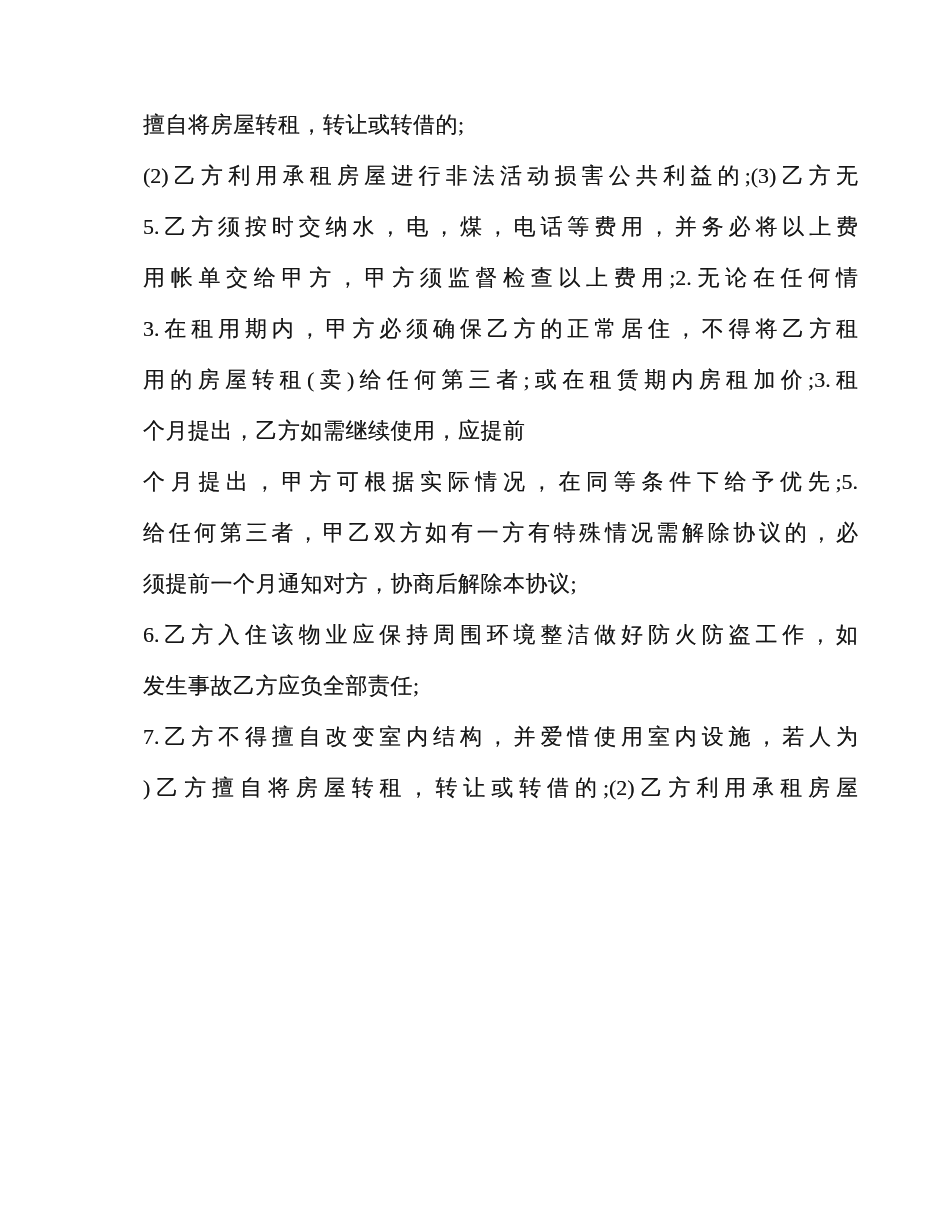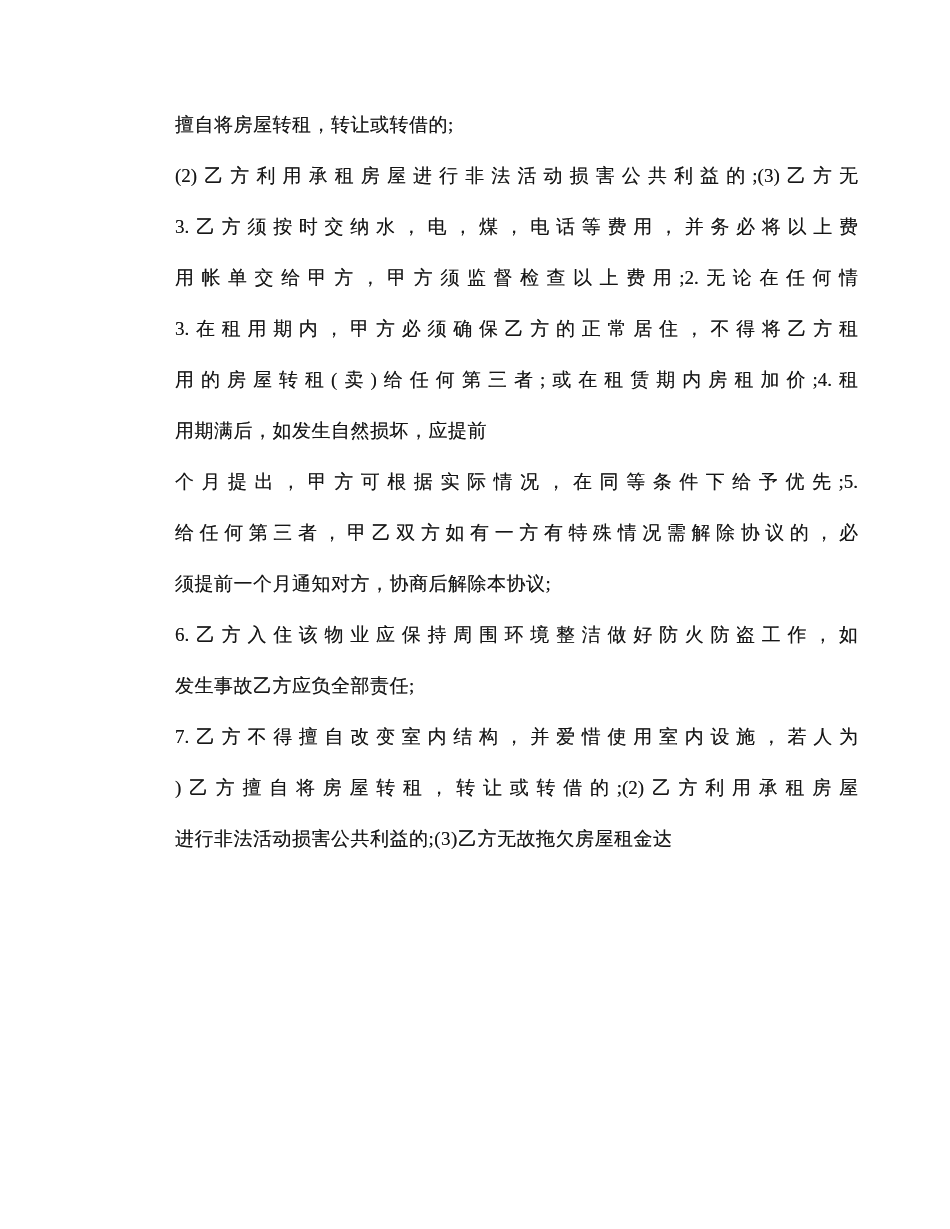--- a/index.html
+++ b/index.html
@@ -14,51 +14,49 @@
     font-family: "Liberation Serif", "DejaVu Serif", serif;
   }
   .page {
     position: absolute;
     left: 143px;
     top: 99px;
     width: 715px;
     color: #161616;
   }
   .text-line {
-    font-size: 19px;
+    font-size: 22px;
     line-height: 51px;
     height: 51px;
     white-space: nowrap;
     text-align: left;
     letter-spacing: 0.5px;
     
     text-shadow: 0 0 0.4px rgba(0,0,0,0.55);
-    margin-left: 32px;
   }
   
   .text-line.j {
     white-space: normal;
     text-align: justify;
     text-align-last: justify;
     text-justify: inter-character;
     letter-spacing: 0;
   }
 </style>
 </head>
 <body>
 
 <main class="page">
   <div class="text-line">擅自将房屋转租，转让或转借的;</div>
   <div class="text-line j">(2)乙方利用承租房屋进行非法活动损害公共利益的;(3)乙方无</div>
-  <div class="text-line j">3.乙方须按时交纳水，电，煤，电话等费用，并务必将以上费</div>
+  <div class="text-line j">5.乙方须按时交纳水，电，煤，电话等费用，并务必将以上费</div>
   <div class="text-line j">用帐单交给甲方，甲方须监督检查以上费用;2.无论在任何情</div>
   <div class="text-line j">3.在租用期内，甲方必须确保乙方的正常居住，不得将乙方租</div>
-  <div class="text-line j">用的房屋转租(卖)给任何第三者;或在租赁期内房租加价;4.租</div>
-  <div class="text-line">用期满后，如发生自然损坏，应提前</div>
+  <div class="text-line j">用的房屋转租(卖)给任何第三者;或在租赁期内房租加价;3.租</div>
+  <div class="text-line">个月提出，乙方如需继续使用，应提前</div>
   <div class="text-line j">个月提出，甲方可根据实际情况，在同等条件下给予优先;5.</div>
   <div class="text-line j">给任何第三者，甲乙双方如有一方有特殊情况需解除协议的，必</div>
   <div class="text-line">须提前一个月通知对方，协商后解除本协议;</div>
   <div class="text-line j">6.乙方入住该物业应保持周围环境整洁做好防火防盗工作，如</div>
   <div class="text-line">发生事故乙方应负全部责任;</div>
   <div class="text-line j">7.乙方不得擅自改变室内结构，并爱惜使用室内设施，若人为</div>
   <div class="text-line j">)乙方擅自将房屋转租，转让或转借的;(2)乙方利用承租房屋</div>
-  <div class="text-line">进行非法活动损害公共利益的;(3)乙方无故拖欠房屋租金达</div>
 </main>
 
 </body></html>

